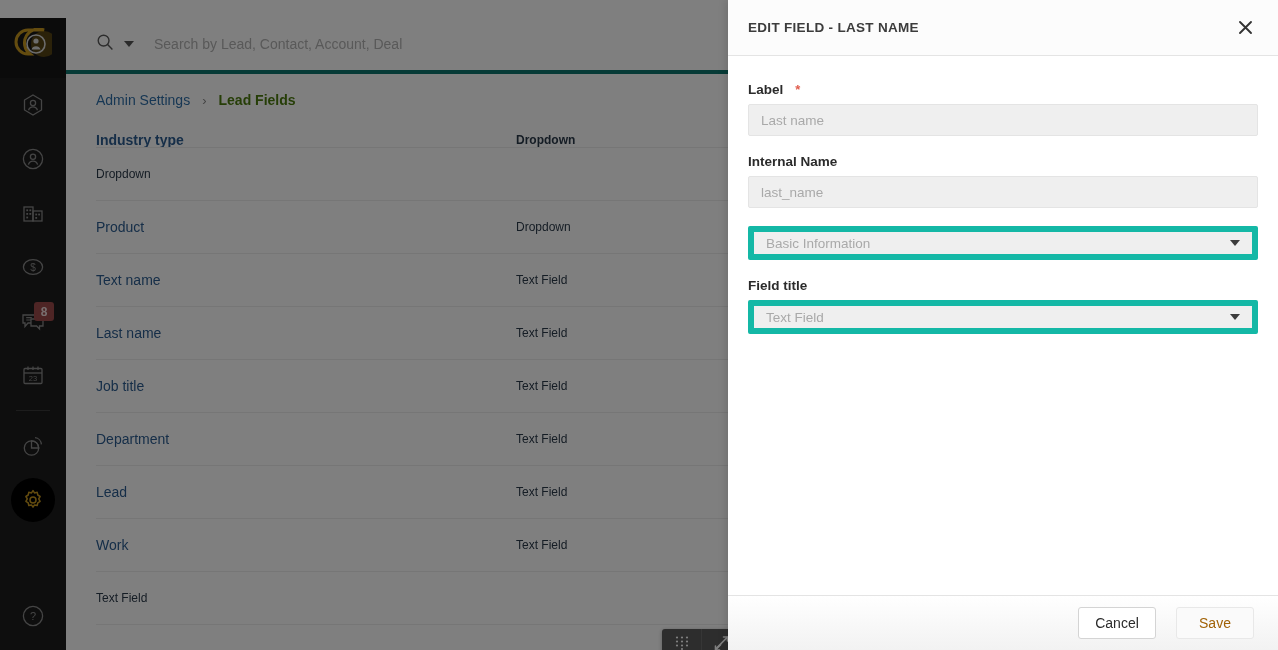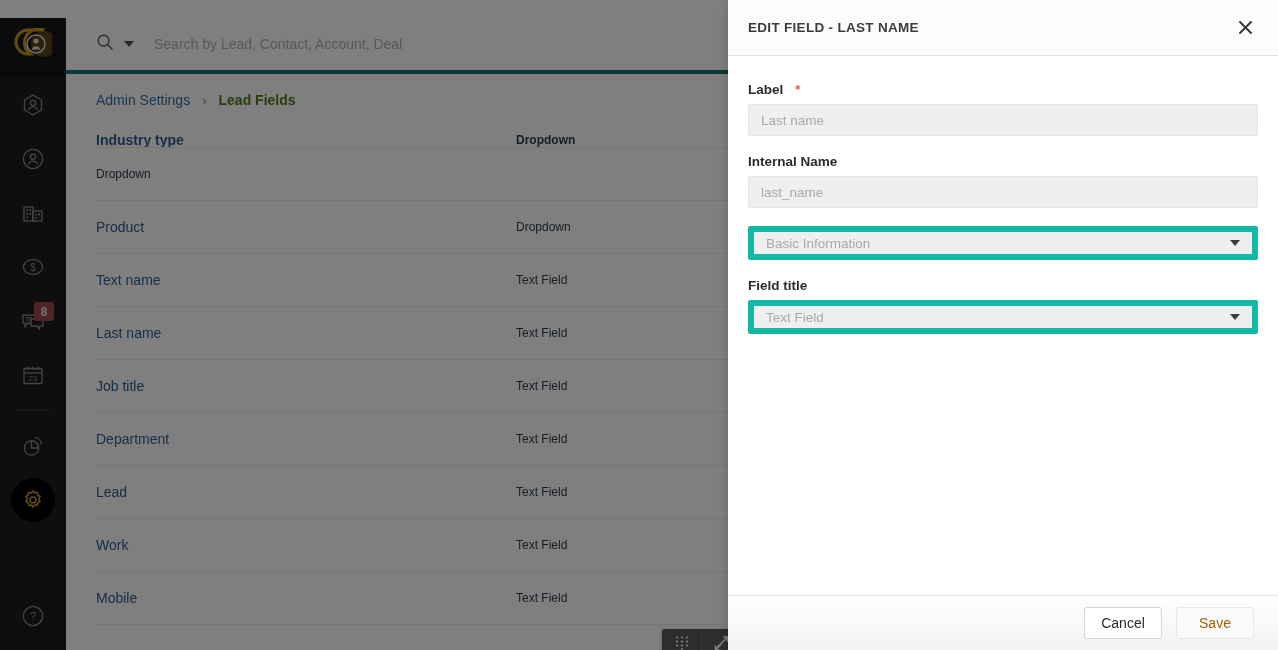--- a/index.html
+++ b/index.html
@@ -133,21 +133,21 @@
     display: flex; align-items: center; justify-content: space-between;
     padding: 0 12px; font-size: 13.5px; color: #a9a9a9; cursor: pointer;
   }
   .caret-dd { width: 0; height: 0; border-left: 5px solid transparent;
               border-right: 5px solid transparent; border-top: 6px solid #3c3c3c; }
 
   #panel-footer {
     flex: 0 0 auto; height: 55px; border-top: 1px solid #e4e4e4;
     background: linear-gradient(#ffffff, #f2f2f2);
     display: flex; align-items: center; justify-content: flex-end;
-    gap: 14px; padding-right: 24px;
+    gap: 20px; padding-right: 24px;
   }
   .btn {
     height: 32px; min-width: 78px; border-radius: 3px; font-size: 14px;
     display: flex; align-items: center; justify-content: center; cursor: pointer;
     font-family: "Liberation Sans", sans-serif;
   }
   #cancel-btn { background: #fff; border: 1px solid #d4d4d4; color: #2b2b2b; }
   #save-btn { background: #fafafa; border: 1px solid #e8e8e8; color: #a16207; cursor: default; }
 </style>
 </head>
@@ -322,21 +322,20 @@
           </div>
           <div class="trow">
             <div class="cell-name">Lead</div>
             <div class="cell-type">Text Field</div>
           </div>
           <div class="trow">
             <div class="cell-name">Work</div>
             <div class="cell-type">Text Field</div>
           </div>
           <div class="trow">
-            <div class="cell-name">Mobile</div>
             <div class="cell-type">Text Field</div>
           </div>
         </div>
     </div>
 
     <div id="call-widget">
       <div class="cw-btn">
         <span>
           <svg width="16" height="16" viewBox="0 0 16 16">
             <g fill="#ffffff">

